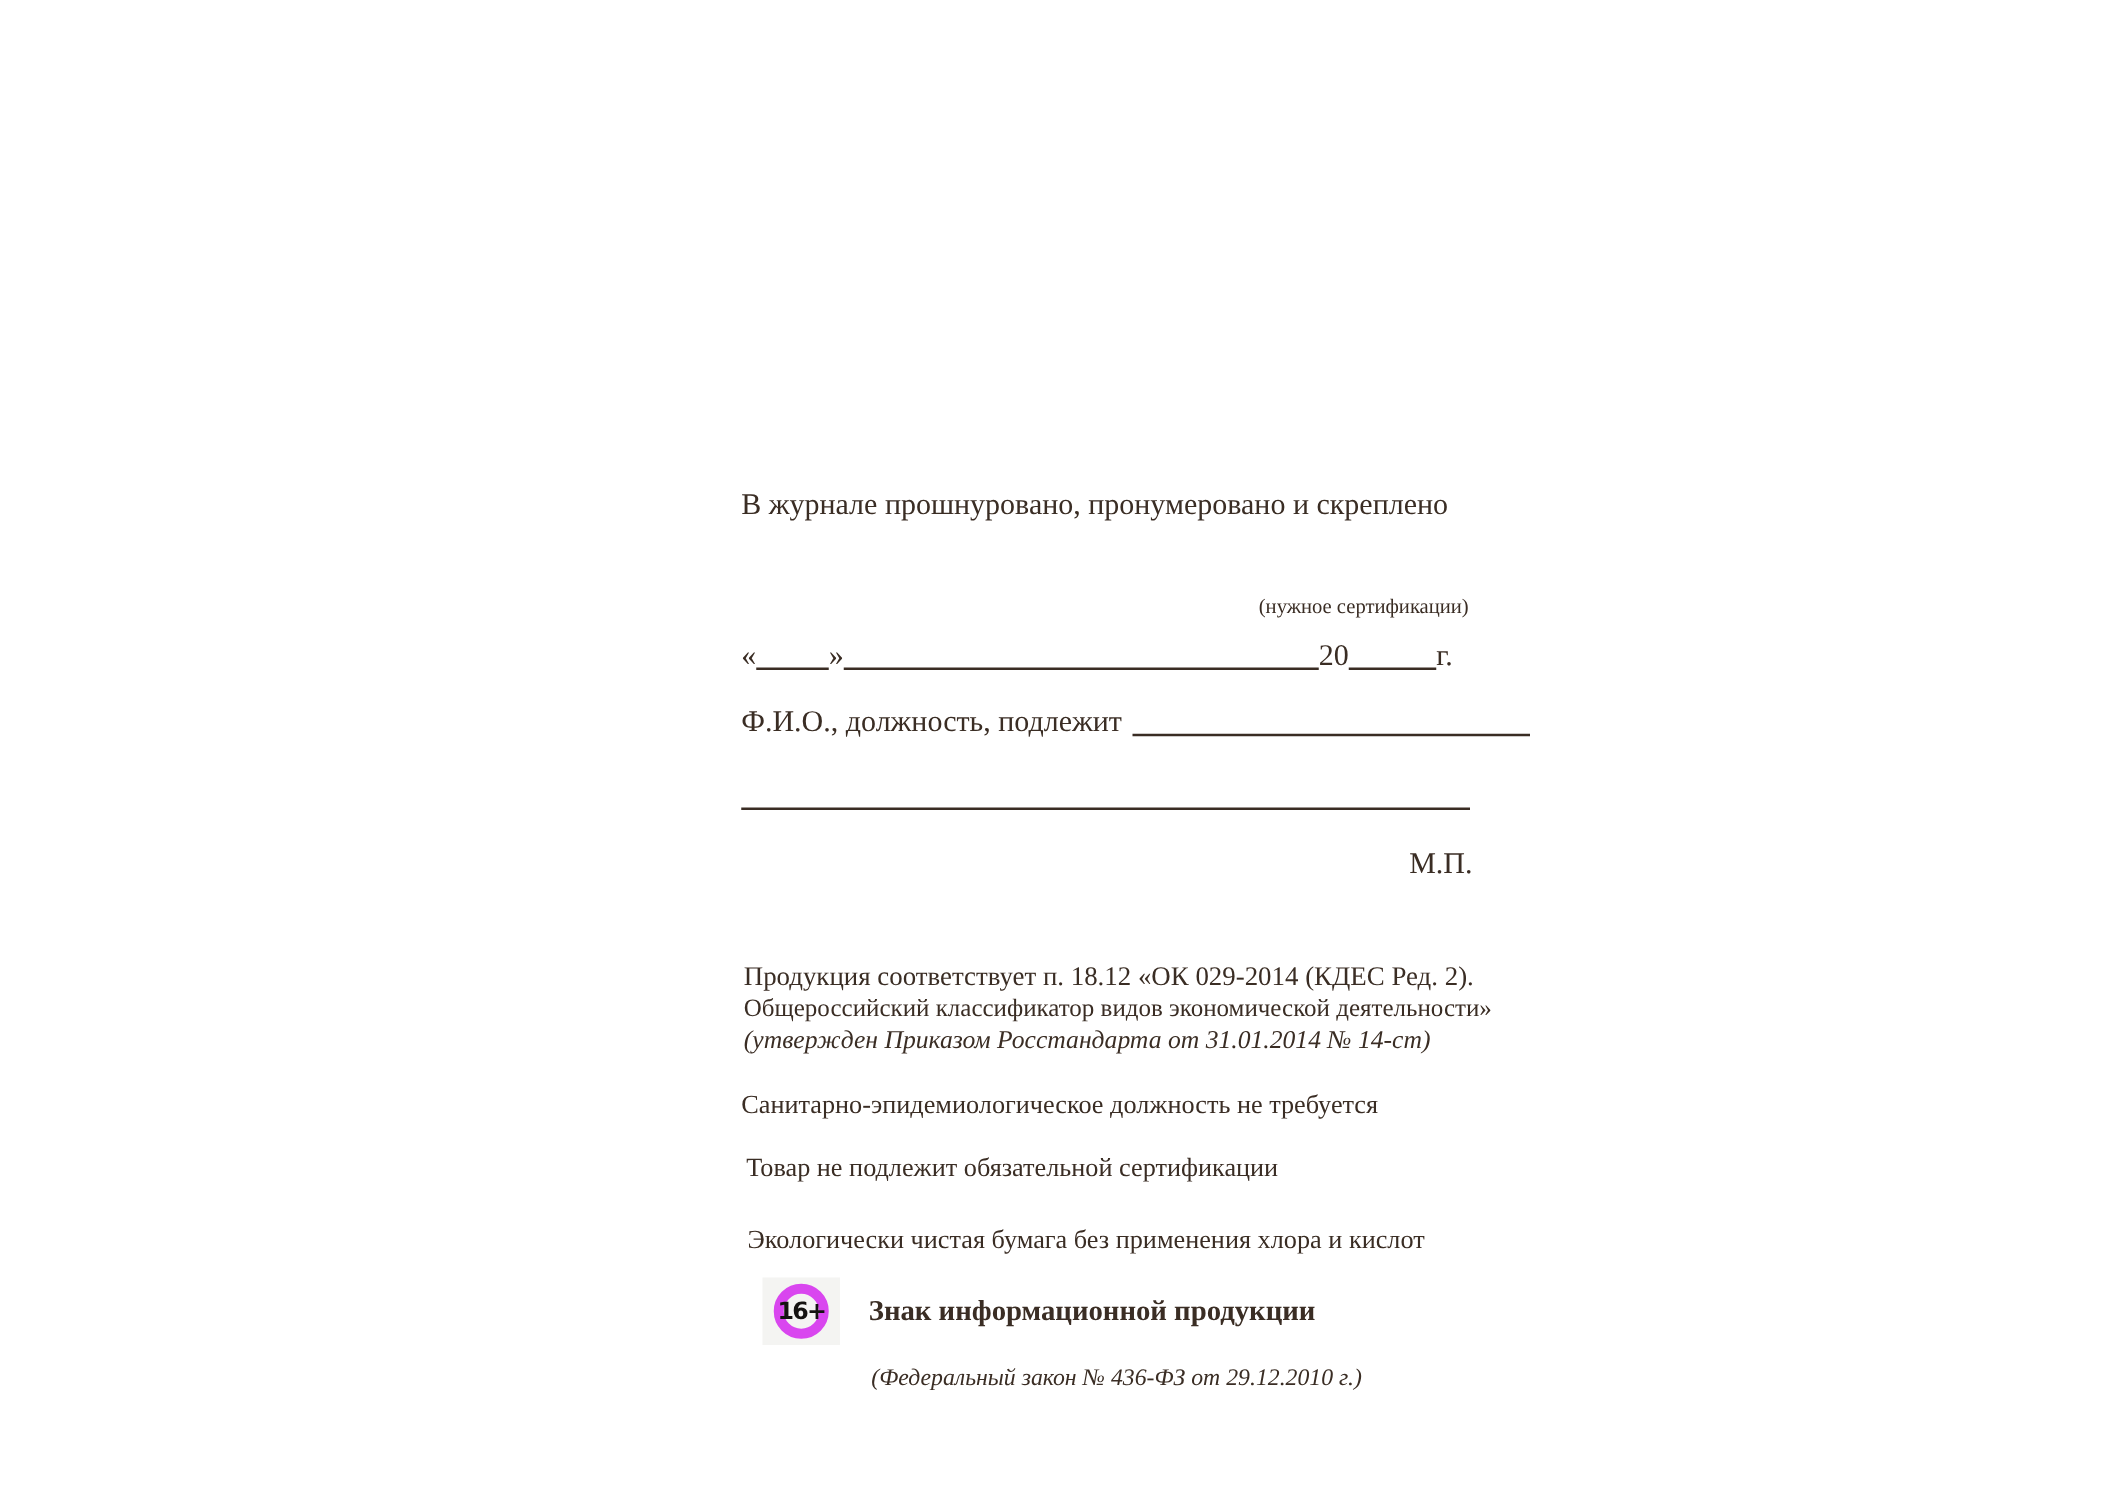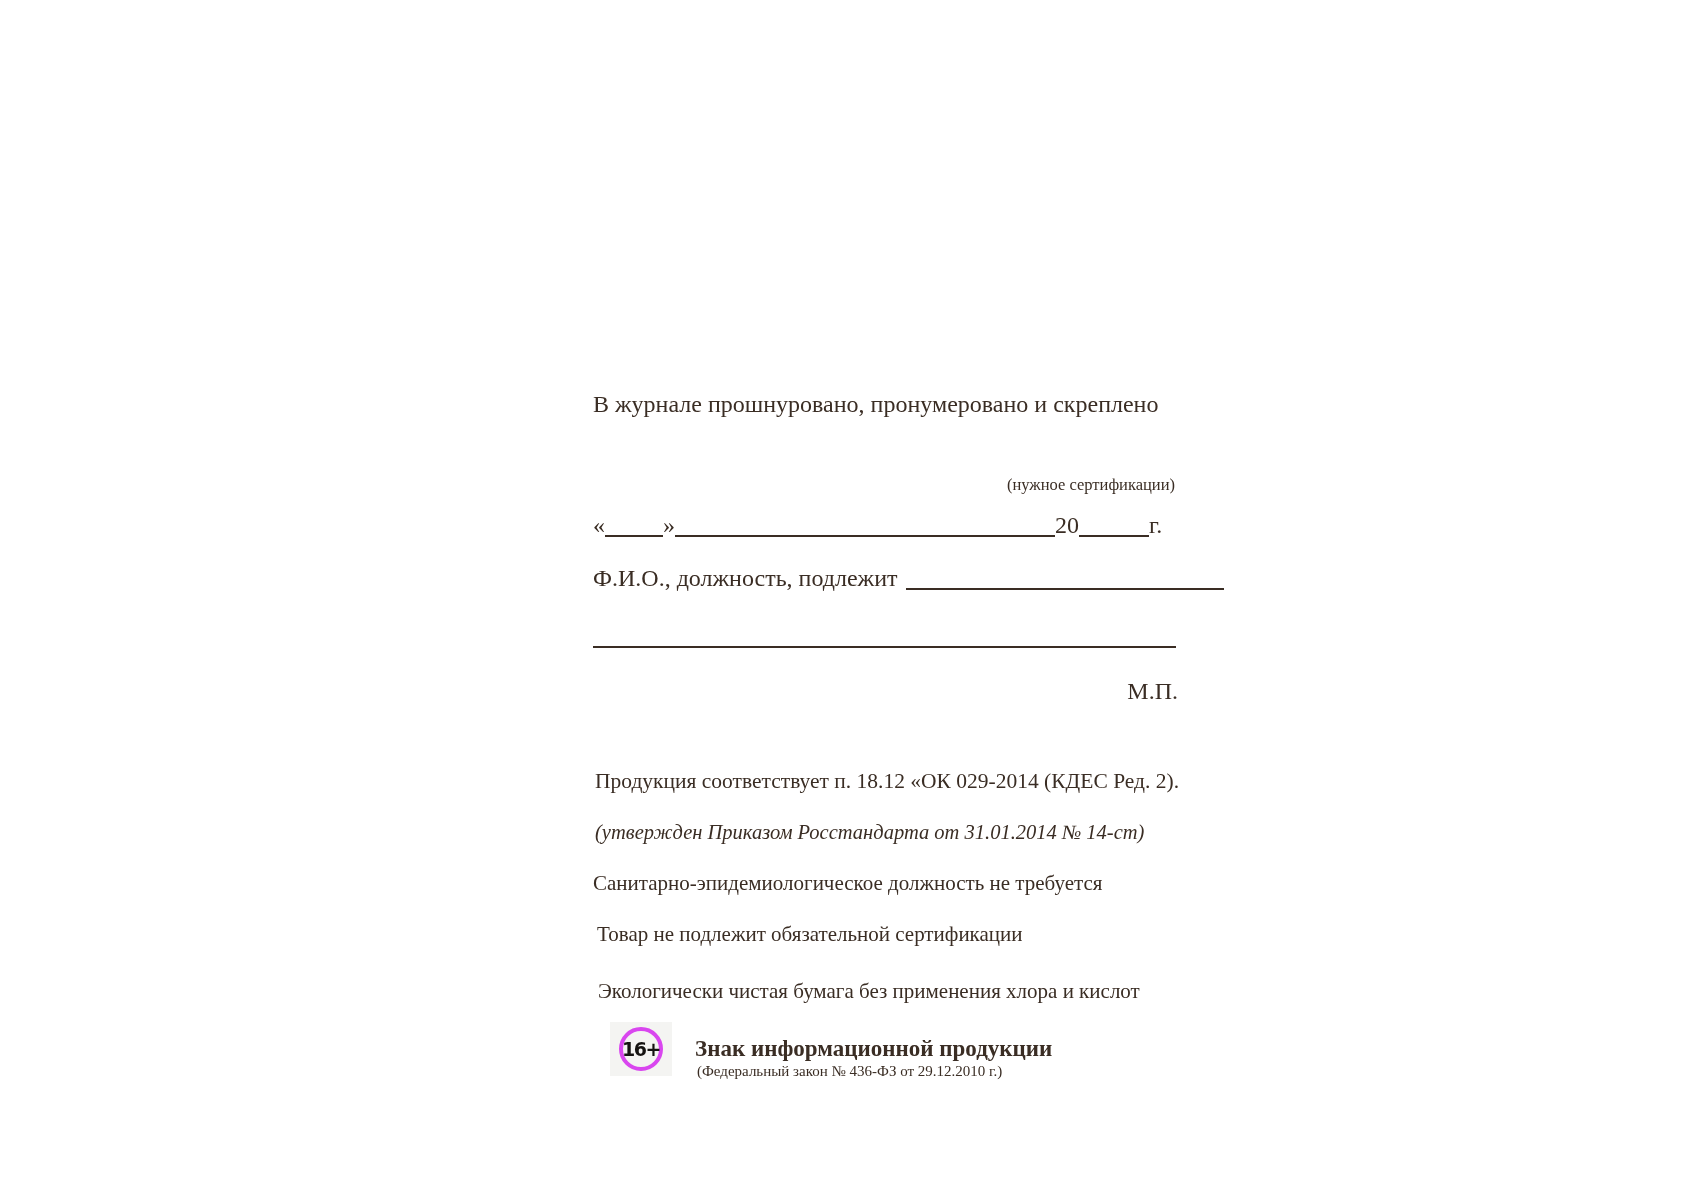--- a/index.html
+++ b/index.html
@@ -27,28 +27,28 @@
   .watermark{
     font-family:"DejaVu Sans", sans-serif;
     font-weight:bold;font-size:27px;letter-spacing:1px;
     color:#a8dba2;opacity:0.75;
   }
   .age-badge{
     width:62px;height:54px;background:#f4f4f2;
     display:flex;align-items:center;justify-content:center;
   }
   .age-circle{
-    width:44px;height:44px;border:4px solid #d946ef;border-radius:50%;
+    width:44px;height:44px;border:8px solid #d946ef;border-radius:50%;
     display:flex;align-items:center;justify-content:center;
     font-family:"DejaVu Sans", sans-serif;font-weight:bold;
     font-size:19px;letter-spacing:-1.5px;color:#151311;
     box-sizing:border-box;
   }
   .sign-title{font-size:23px;font-weight:600;}
-  .sign-law{font-size:15px;}
+  .sign-law{font-size:19px;font-style:italic;margin-top:29px;}
 </style>
 </head>
 <body>
 
 <div class="sheet">
 
   <div class="abs t-main" style="left:0;top:391px;">В журнале прошнуровано, пронумеровано и скреплено</div>
 
 
   <div class="abs t-note" style="right:10px;top:476px;">(нужное сертификации)</div>
@@ -60,20 +60,21 @@
   <div class="abs t-main" style="left:0;top:565px;">
     <span>Ф.И.О., должность, подлежит</span><span class="blank" style="width:318px;margin-left:8px;"></span>
   </div>
 
   <div class="rule" style="top:630px;"></div>
 
   <div class="abs t-main" style="right:7px;top:678px;">М.П.</div>
 
   <div class="abs comp1" style="left:2px;top:769px;">Продукция соответствует п. 18.12 «ОК 029-2014 (КДЕС Ред. 2).</div>
 
+  <div class="abs comp2" style="left:2px;top:796px;">Общероссийский классификатор видов экономической деятельности»</div>
 
   <div class="abs comp3" style="left:2px;top:821px;">(утвержден Приказом Росстандарта от 31.01.2014 № 14-ст)</div>
 
   <div class="abs t-par" style="left:0;top:871px;">Санитарно-эпидемиологическое должность не требуется</div>
 
   <div class="abs t-par" style="left:4px;top:922px;">Товар не подлежит обязательной сертификации</div>
 
   <div class="abs t-par" style="left:5px;top:979px;">Экологически чистая бумага без применения хлора и кислот</div>
 
 

